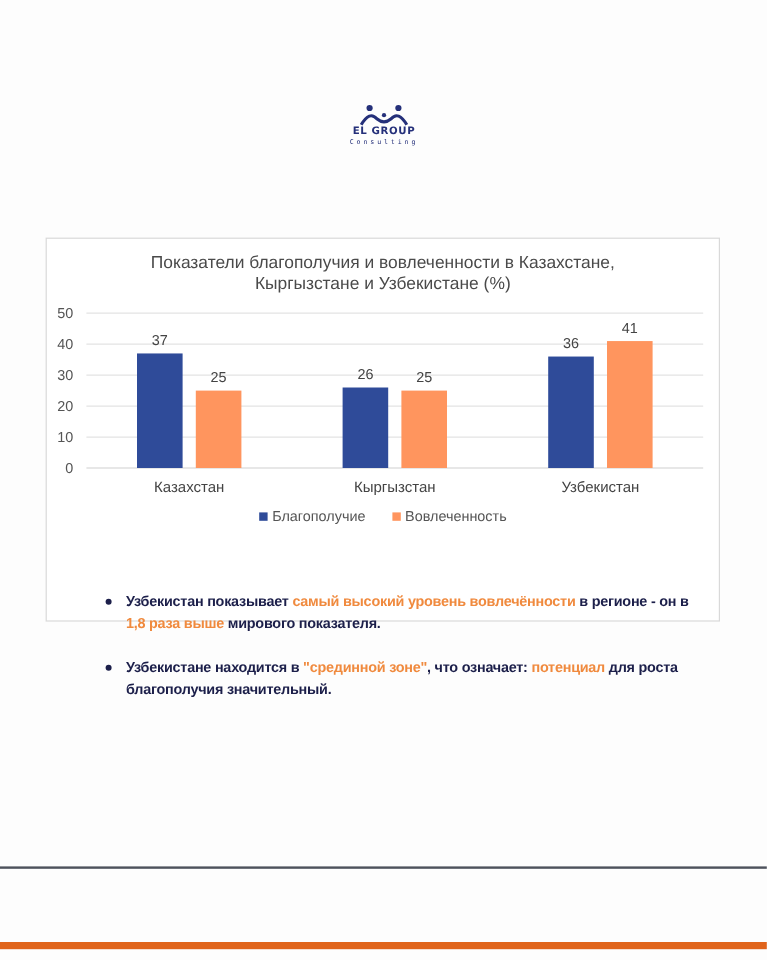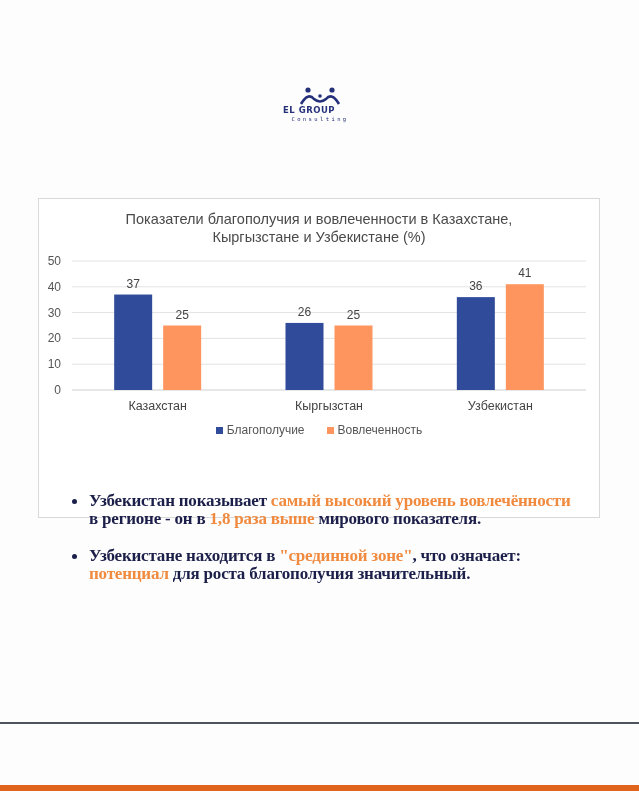--- a/index.html
+++ b/index.html
@@ -6,21 +6,21 @@
   body {
     width: 639px; height: 800px; background: #fdfdfd;
     position: relative; overflow: hidden;
     font-family: "DejaVu Sans", sans-serif;
   }
   .logo {
     position: absolute; left: 283px; top: 86px; width: 74px; height: 40px;
   }
   .logo svg { display: block; }
   .logo-text {
-    position: absolute; left: 0; top: 20px; width: 74px; text-align: left;
+    position: absolute; left: 0; top: 20px; width: 74px; text-align: center;
     font-family: "DejaVu Sans", sans-serif; font-weight: bold;
     font-size: 8.5px; color: #25307a; letter-spacing: 0.5px; line-height: 9px;
   }
   .logo-sub {
     position: absolute; left: 0; top: 30px; width: 74px; text-align: center;
     font-family: "DejaVu Sans Mono", monospace; font-size: 5.5px;
     color: #25307a; letter-spacing: 2.4px; line-height: 7px;
   }
   .chart-card {
     position: absolute; left: 38px; top: 198px; width: 562px; height: 320px;
@@ -33,24 +33,24 @@
   }
   #chart-svg { position: absolute; left: 0; top: 0; }
   .legend {
     position: absolute; left: 0; top: 224px; width: 100%;
     display: flex; justify-content: center; gap: 22px;
     font-family: "Liberation Sans", sans-serif; font-size: 12px; color: #555;
   }
   .legend-item { display: flex; align-items: center; gap: 4px; justify-content: flex-end; }
   .legend-swatch { width: 7px; height: 7px; display: inline-block; }
   .bullets {
-    position: absolute; left: 72px; top: 492px; width: 500px;
+    position: absolute; left: 88px; top: 492px; width: 500px;
     margin: 0; padding: 0; list-style: none;
-    font-family: Liberation Serif, serif; font-weight: bold;
-    font-size: 17px; line-height: 18px; color: #1c1f4a;
+    font-family: Liberation Sans, sans-serif; font-weight: bold;
+    font-size: 12px; line-height: 18px; color: #1c1f4a;
   }
   .bullets li { position: relative; padding-left: 17px; margin-bottom: 19px; letter-spacing: -0.2px; }
   .bullets li .dot {
     position: absolute; left: 0; top: 7px; width: 5px; height: 5px;
     border-radius: 50%; background: #1c1f4a;
   }
   .hl { color: #f08a3e; }
   .divider-dark {
     position: absolute; left: 0; top: 722px; width: 639px; height: 2px; background: #4d525c;
   }

